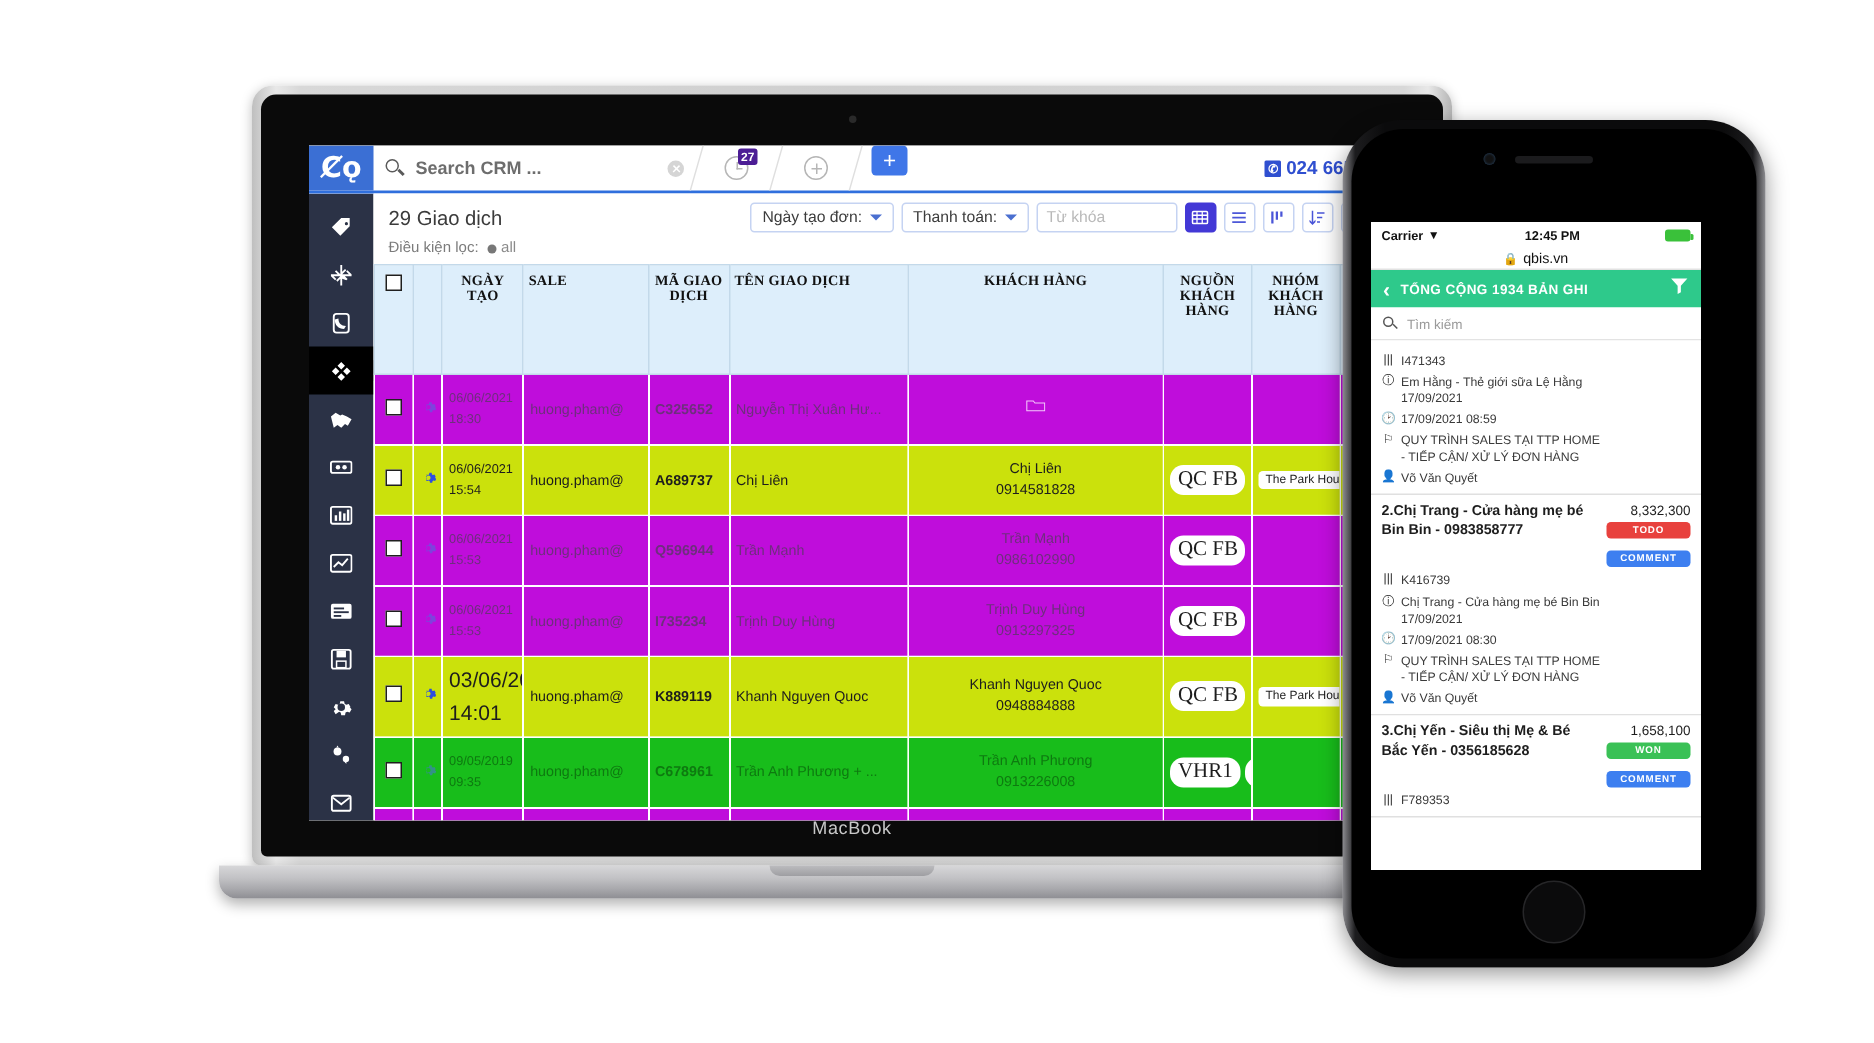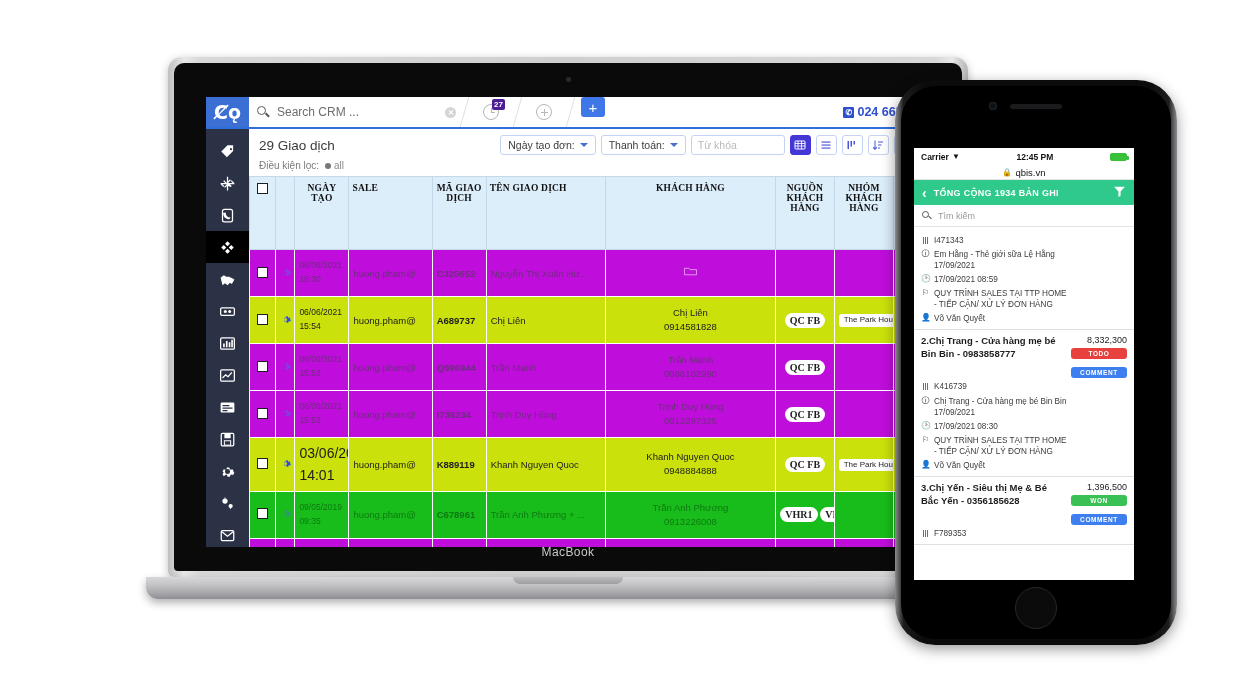--- a/index.html
+++ b/index.html
@@ -47,21 +47,21 @@
 
   
   .topbar { position:relative; height:32px; background:#ffffff; display:flex; align-items:stretch;
             border-bottom:2px solid #2f6fdd; }
   .logo-box { width:43px; background:#3b6fd4; display:flex; align-items:center; justify-content:center; }
   .logo-glyph { color:#fff; font-size:19px; font-weight:bold; line-height:1; font-family:"DejaVu Sans", sans-serif;}
   .search-wrap { flex:0 0 215px; display:flex; align-items:center; gap:7px; padding:0 8px; position:relative; }
   .search-ico { width:13px; height:13px; position:relative; flex:none; }
   .search-ico i { position:absolute; left:0; top:0; width:9px; height:9px; border:1.6px solid #5a5a5a; border-radius:50%; }
   .search-ico b { position:absolute; left:8px; top:8px; width:5px; height:1.6px; background:#5a5a5a; transform:rotate(45deg); }
-  .search-text { color:#6d6d6d; font-size:12px; white-space:nowrap; }
+  .search-text { color:#6d6d6d; font-size:12px; white-space:nowrap;font-weight:bold; }
   .clr-ico { margin-left:auto; width:11px; height:11px; border-radius:50%; background:#d5d5d5; position:relative; }
   .clr-ico:before, .clr-ico:after { content:""; position:absolute; left:2.5px; top:5px; width:6px; height:1.3px; background:#fff; }
   .clr-ico:before { transform:rotate(45deg);} .clr-ico:after { transform:rotate(-45deg);}
   .sep { width:1px; background:#dfdfdf; transform:skewX(-16deg); }
   .tb-btn { width:52px; display:flex; align-items:center; justify-content:center; position:relative; }
   .circ-ico { width:16px; height:16px; border:1.4px solid #b6b6b6; border-radius:50%; position:relative; }
   .circ-ico .hand-v { position:absolute; left:7px; top:3px; width:1.3px; height:5px; background:#b6b6b6; }
   .circ-ico .hand-h { position:absolute; left:7px; top:7px; width:4px; height:1.3px; background:#b6b6b6; }
   .circ-ico .plus-v { position:absolute; left:6.5px; top:3.5px; width:1.3px; height:7px; background:#b6b6b6; }
   .circ-ico .plus-h { position:absolute; left:3.5px; top:6.5px; width:7px; height:1.3px; background:#b6b6b6; }
@@ -122,22 +122,22 @@
   .txt-dim  { color:#6e2f7d; }
   .txt-dark { color:#1d1d1d; }
   .txt-green-dim { color:#0e7a10; }
   .money { color:#1fd93a; font-weight:normal; }
   .money-dim { color:#3aa53c; }
   .chk { width:11px; height:11px; border:1.4px solid #1f1f1f; background:#fff; display:inline-block; }
   .gear-dot { width:11px; height:11px; display:inline-block; }
   .gear-dot svg { width:11px; height:11px; fill:#2d4ee0; }
   .gear-dot.faded svg { fill:#4a6fe0; opacity:.55; }
   .tag {
-    display:inline-block; background:#fff; border-radius:9px; padding:1px 5px; font-size:10px;
-    color:#1d1d1d; font-family:"Liberation Serif", serif; font-weight:bold; line-height:1.3;
+    display:inline-block; background:#fff; border-radius:9px; padding:1px 5px; font-size:14px;
+    color:#1d1d1d; font-family:"Liberation Serif", serif; font-weight:normal; line-height:1.3;
   }
   .tag.sq { border-radius:3px; font-family:"Liberation Sans", sans-serif; font-weight:normal; font-size:8px; }
   .cust { text-align:center; line-height:1.5; white-space:normal; }
   .folder svg { width:13px; height:10px; fill:none; stroke:#f3c9fb; stroke-width:1.3; }
 
   
   #phone { position:absolute; left:895px; top:80px; width:282px; height:565px; }
   .ph-body {
     position:absolute; inset:0; border-radius:40px;
     background: linear-gradient(90deg,#8d8d91 0%, #1c1c1e 3%, #0b0b0c 10%, #0b0b0c 90%, #1c1c1e 97%, #8d8d91 100%);
@@ -601,21 +601,21 @@
               </div>
               <div class="rec-line">
                 <span class="gi">👤</span>
                 <span>Võ Văn Quyết</span>
               </div>
             </div>
             <div class="rec">
               <div class="rec-top">
                 <div class="rec-title">3.Chị Yến - Siêu thị Mẹ &amp; Bé Bắc Yến - 0356185628</div>
                 <div class="rec-right">
-                  <div class="rec-amt">1,396,500</div>
+                  <div class="rec-amt">1,658,100</div>
                   <span class="st-badge st-won">WON</span>
                   <span class="cm-badge">COMMENT</span>
                 </div>
               </div>
               <div class="rec-line">
                 <span class="gi">|||</span>
                 <span>F789353</span>
               </div>
             </div>
           </div>

